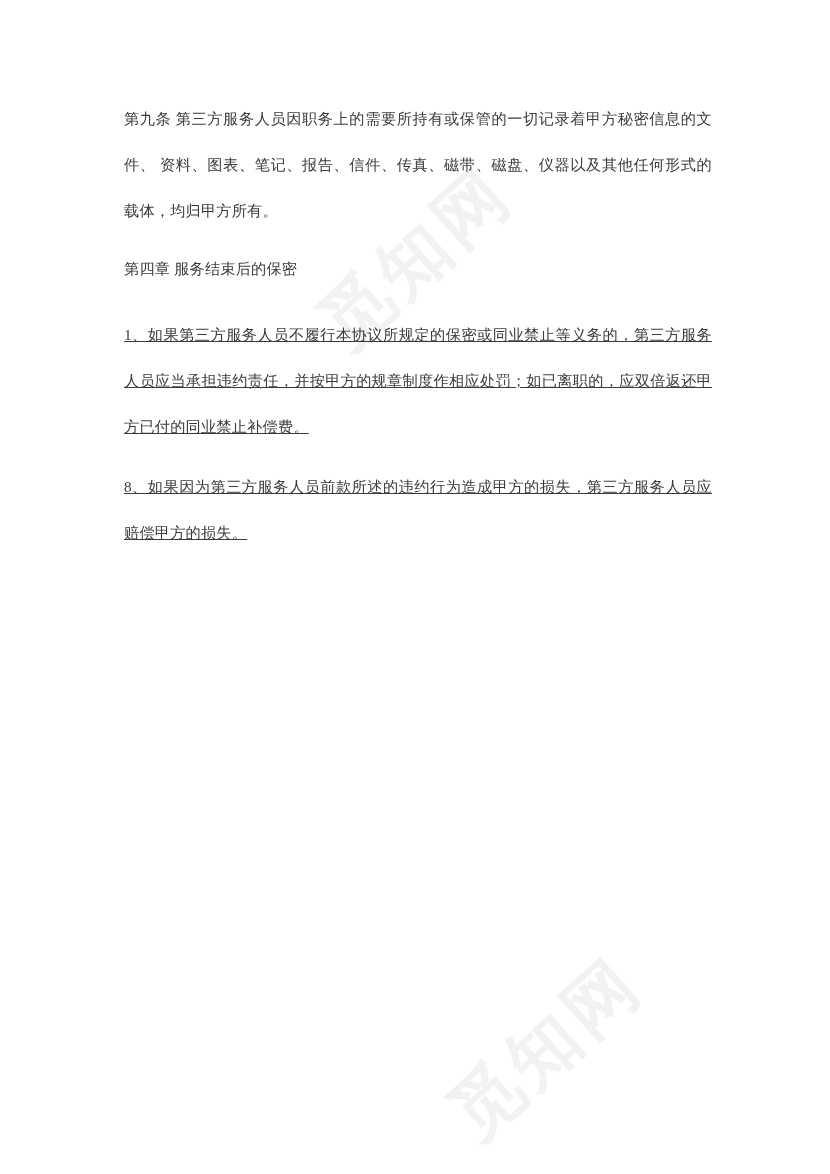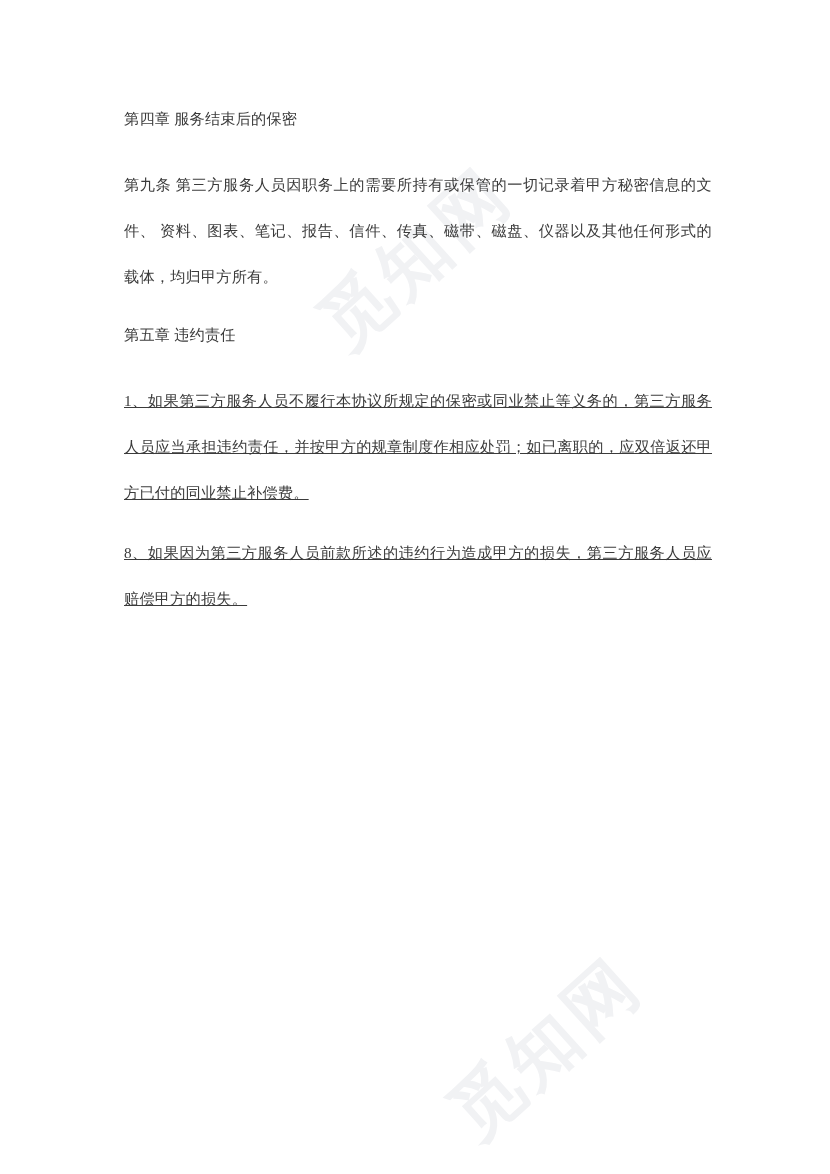--- a/index.html
+++ b/index.html
@@ -82,27 +82,26 @@
 
 <div class="page">
 
   <div class="watermark-layer">
     <div class="wm wm-a">觅知网</div>
     <div class="wm wm-b">觅知网</div>
   </div>
 
   <div class="content">
 
+    <p class="para">第九条 第三方服务人员因职务上的需要所持有或保管的一切记录着甲方秘密信息的文件、 资料、图表、笔记、报告、信件、传真、磁带、磁盘、仪器以及其他任何形式的载体，均归甲方所有。</p>
+
     <p class="para heading">第四章 服务结束后的保密</p>
-
-    <p class="para">第九条 第三方服务人员因职务上的需要所持有或保管的一切记录着甲方秘密信息的文件、 资料、图表、笔记、报告、信件、传真、磁带、磁盘、仪器以及其他任何形式的载体，均归甲方所有。</p>
 
 
 
-    <p class="para heading">第五章 违约责任</p>
 
 
     <p class="para tight">1、如果第三方服务人员不履行本协议所规定的保密或同业禁止等义务的，第三方服务人员应当承担违约责任，并按甲方的规章制度作相应处罚；如已离职的，应双倍返还甲方已付的同业禁止补偿费。</p>
 
     <p class="para tight">8、如果因为第三方服务人员前款所述的违约行为造成甲方的损失，第三方服务人员应赔偿甲方的损失。</p>
 
   </div>
 </div>
 
 </body></html>

